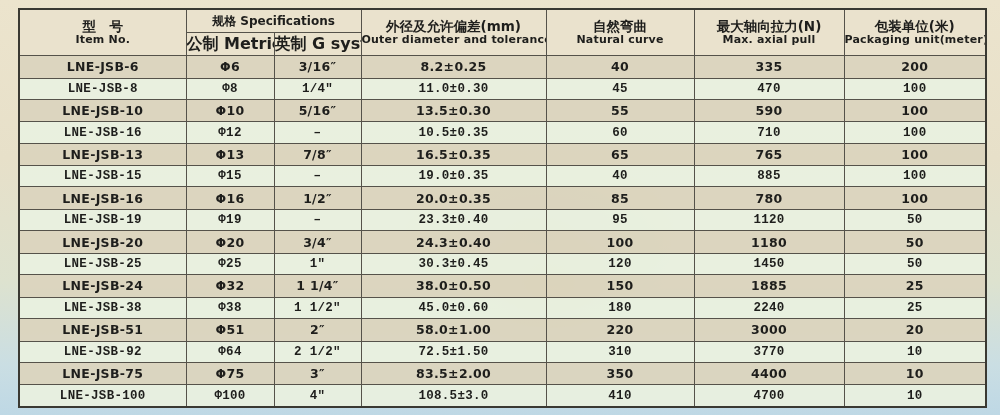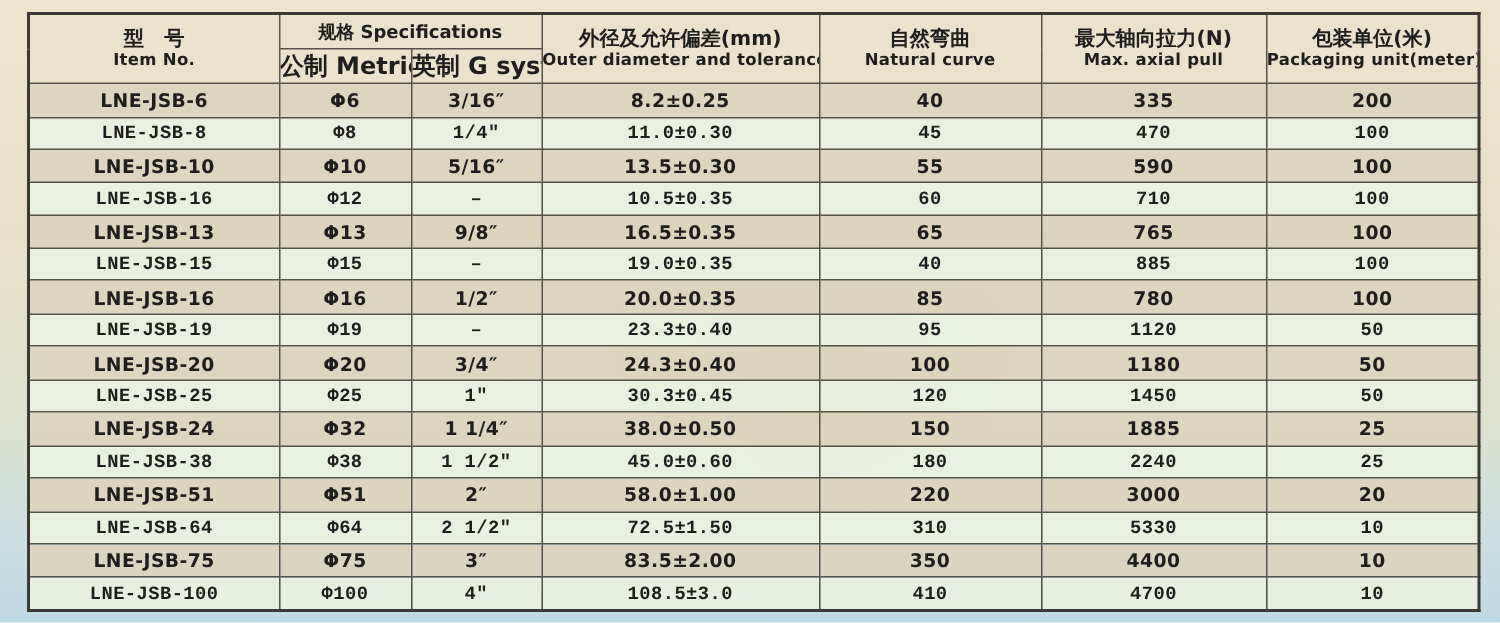--- a/index.html
+++ b/index.html
@@ -126,21 +126,21 @@
           <td>Φ12</td>
           <td>–</td>
           <td>10.5±0.35</td>
           <td>60</td>
           <td>710</td>
           <td>100</td>
         </tr>
       <tr class="beige">
           <td>LNE-JSB-13</td>
           <td>Φ13</td>
-          <td>9/8″</td>
+          <td>7/8″</td>
           <td>16.5±0.35</td>
           <td>65</td>
           <td>765</td>
           <td>100</td>
         </tr>
       <tr class="green">
           <td>LNE-JSB-15</td>
           <td>Φ15</td>
           <td>–</td>
           <td>19.0±0.35</td>
@@ -205,26 +205,26 @@
       <tr class="beige">
           <td>LNE-JSB-51</td>
           <td>Φ51</td>
           <td>2″</td>
           <td>58.0±1.00</td>
           <td>220</td>
           <td>3000</td>
           <td>20</td>
         </tr>
       <tr class="green">
-          <td>LNE-JSB-64</td>
+          <td>LNE-JSB-92</td>
           <td>Φ64</td>
           <td>2 1/2″</td>
           <td>72.5±1.50</td>
           <td>310</td>
-          <td>5330</td>
+          <td>3770</td>
           <td>10</td>
         </tr>
       <tr class="beige">
           <td>LNE-JSB-75</td>
           <td>Φ75</td>
           <td>3″</td>
           <td>83.5±2.00</td>
           <td>350</td>
           <td>4400</td>
           <td>10</td>

